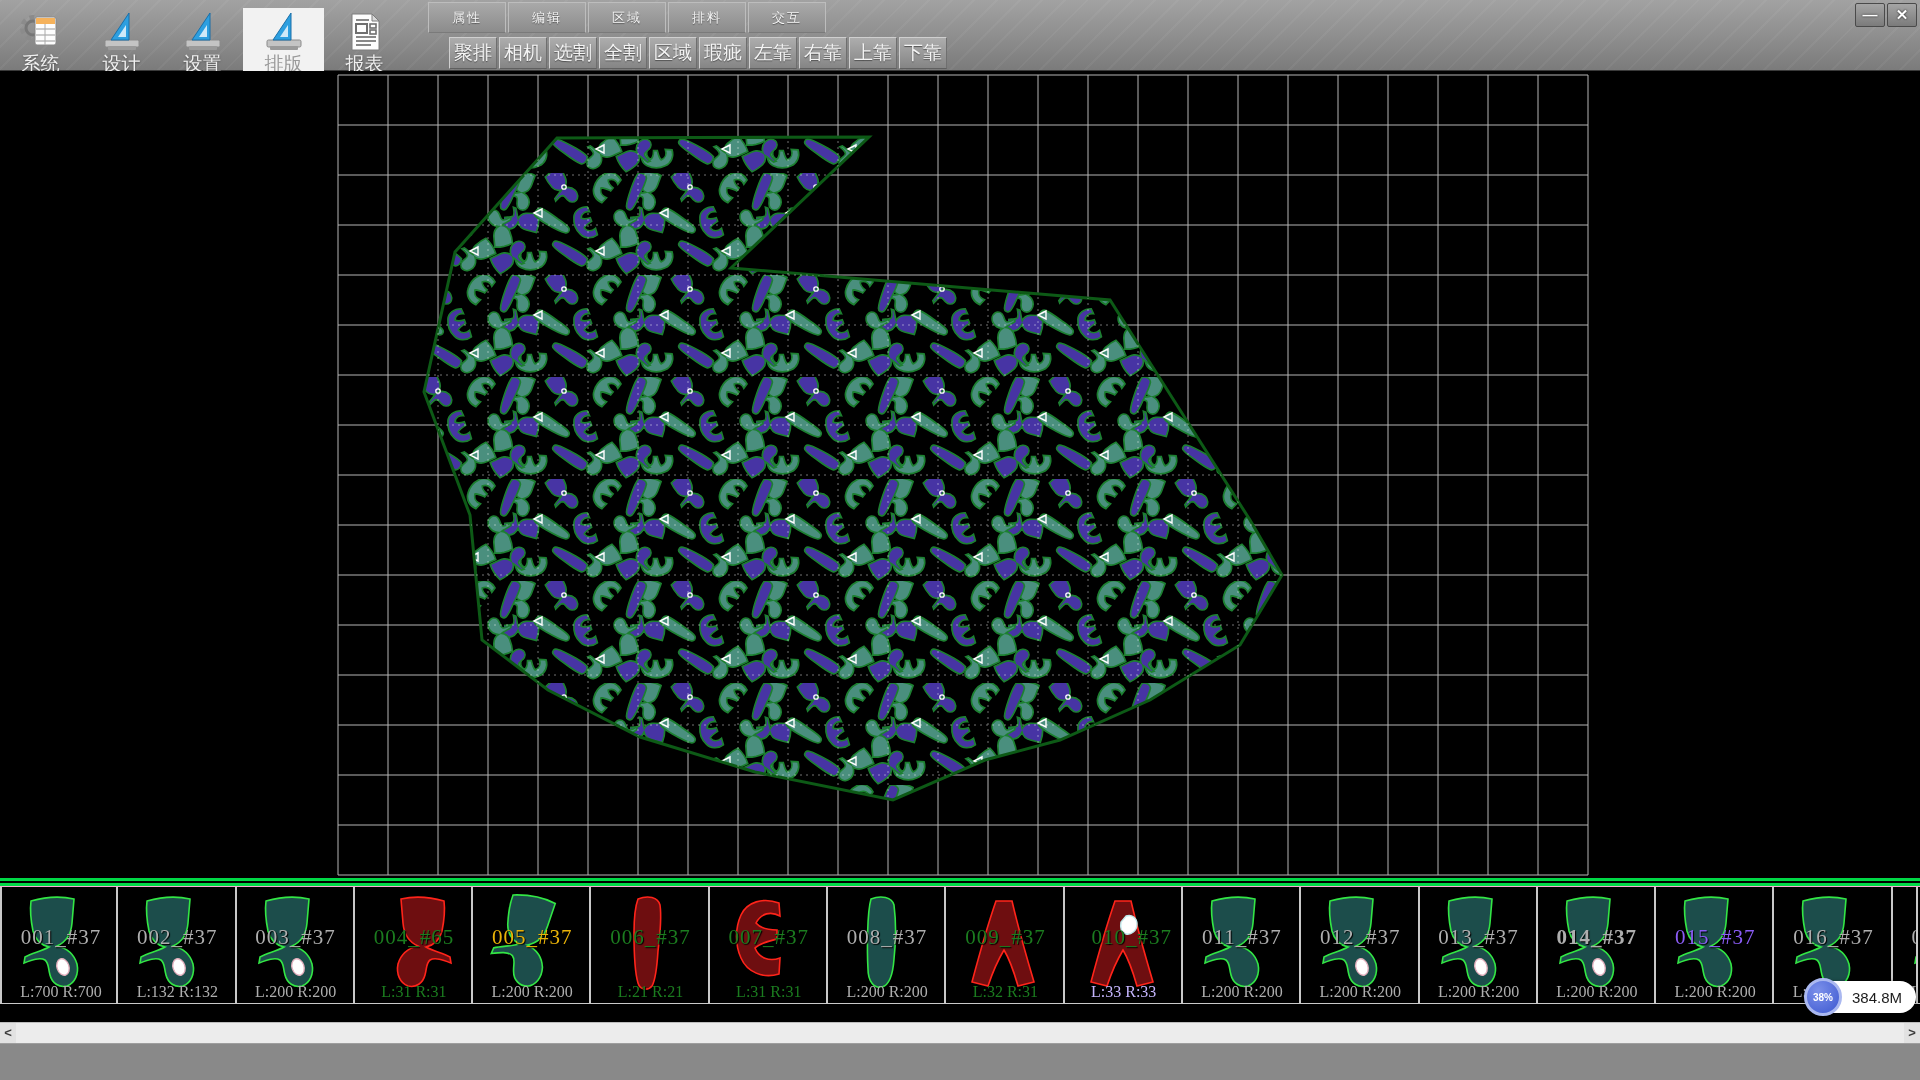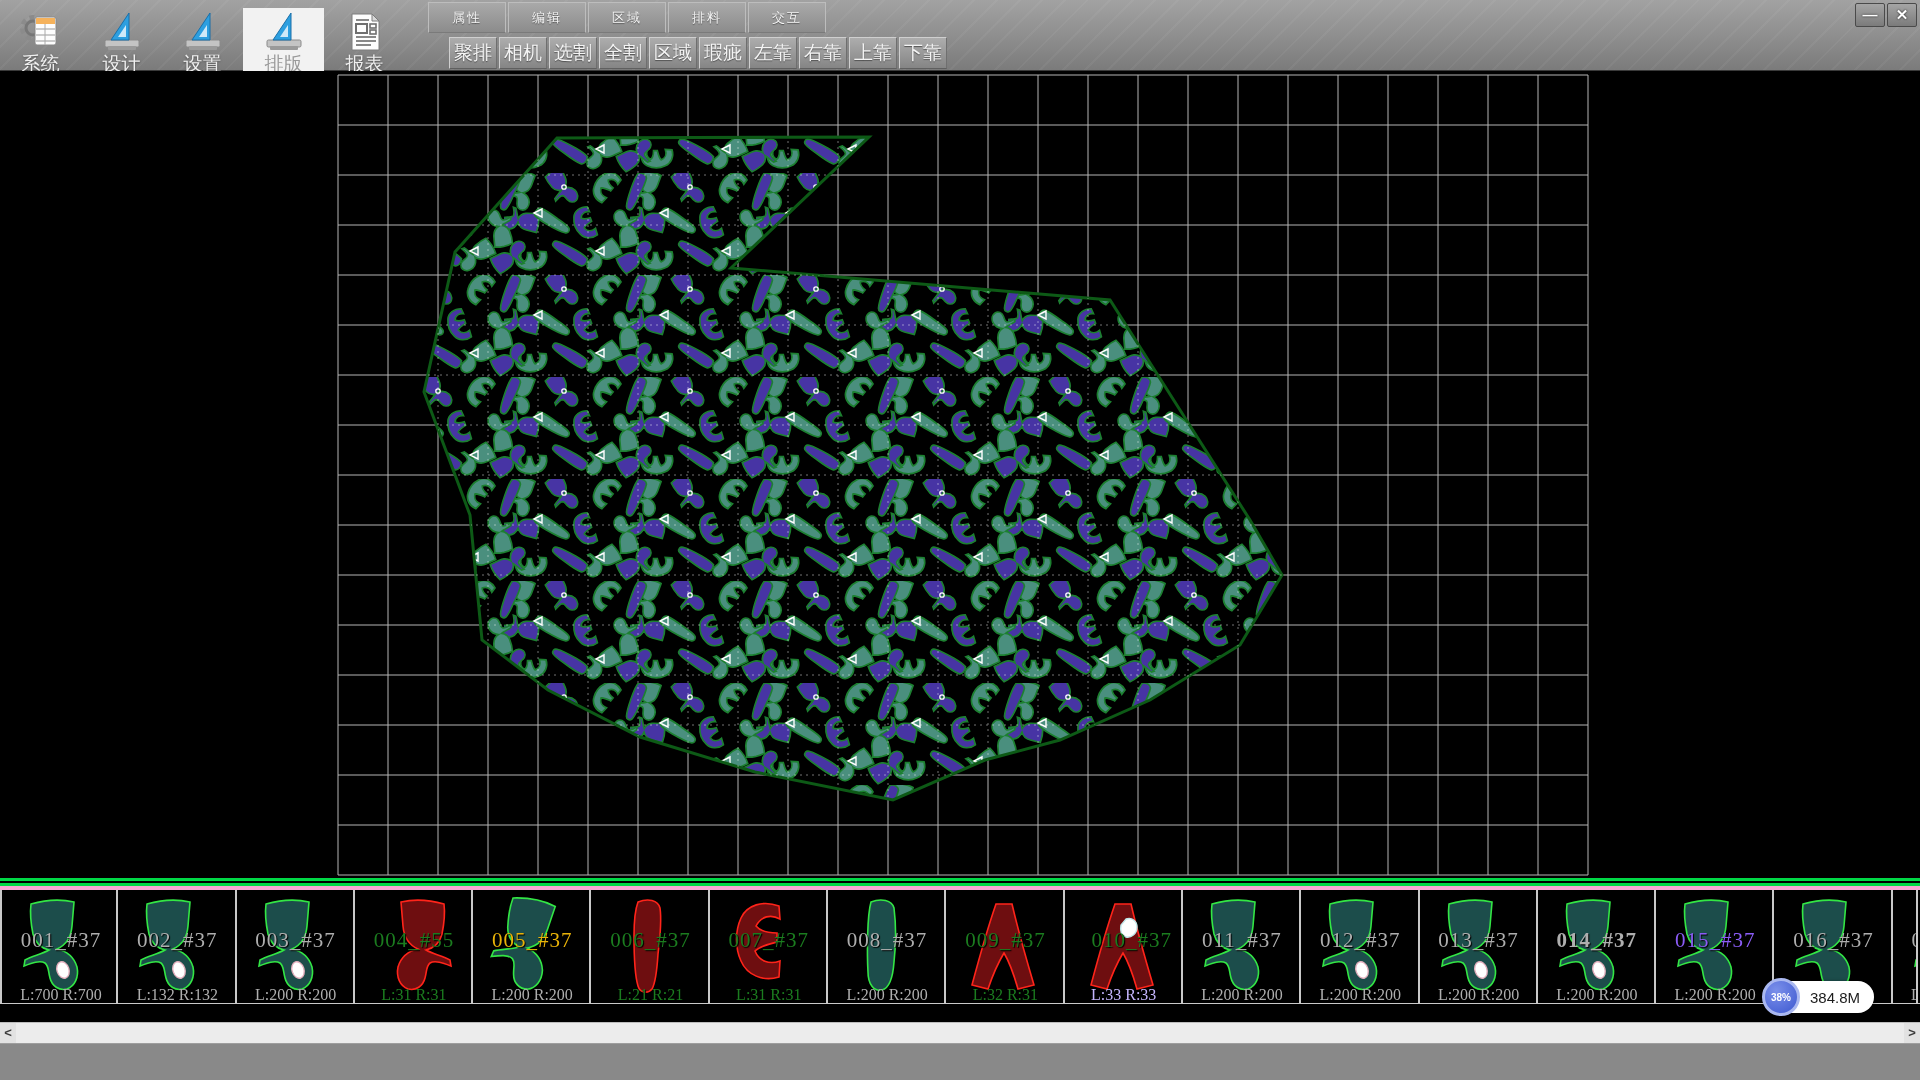--- a/index.html
+++ b/index.html
@@ -42,35 +42,35 @@
   
   .canvas{position:absolute;left:0;top:71px;width:1920px;height:807px;background:#000;}
   .canvas svg{display:block;width:1920px;height:807px;}
 
   
   .sep{position:absolute;left:0;top:878px;width:1920px;height:8px;background:#000;}
   .sep::before,.sep::after{content:"";position:absolute;left:0;width:100%;height:3px;background:#00d946;}
   .sep::before{top:0;} .sep::after{top:5px;}
 
   .strip{position:absolute;left:0;top:886px;width:1920px;height:118px;background:#000;
-         display:flex;border-top:4px solid #f9a8d4;border-bottom:1px solid #c9c9c9;box-sizing:border-box;}
+         display:flex;border-top:1px solid #f9a8d4;border-bottom:1px solid #c9c9c9;box-sizing:border-box;}
   .cell{position:relative;flex:0 0 118.3px;box-sizing:border-box;border-right:2px solid #c9c9c9;
         overflow:hidden;background:#000;}
   .cell:first-child{border-left:2px solid #c9c9c9;}
   .cell.partial{flex:0 0 25px;}
   .cell-inner{position:absolute;left:0;top:0;width:118px;height:116px;}
   .cell-shape{position:absolute;left:9px;top:2px;width:100px;height:108px;}
   .cell-id{position:absolute;left:0;top:38px;width:118px;text-align:center;
            font-family:"Liberation Serif",serif;font-size:21px;letter-spacing:1px;
            text-shadow:1px 1px 1px #000;}
   .cell-lr{position:absolute;left:0;bottom:2px;width:118px;text-align:center;
            font-family:"Liberation Serif",serif;font-size:16px;text-shadow:1px 1px 1px #000;}
 
   
-  .badge{position:absolute;left:1764px;top:981px;height:32px;min-width:110px;background:#fff;
+  .badge{position:absolute;left:1806px;top:981px;height:32px;min-width:110px;background:#fff;
          border-radius:17px;box-shadow:0 1px 4px rgba(0,0,0,.45);display:flex;align-items:center;z-index:5;}
   .badge-circle{position:relative;left:-2px;width:38px;height:38px;border-radius:50%;
          background:radial-gradient(circle at 35% 30%,#7b90ea,#3d58d0);
          border:3px solid #aab8f0;box-sizing:border-box;display:flex;align-items:center;justify-content:center;
          color:#fff;font-size:10px;font-weight:bold;}
   .badge-text{padding:0 14px 0 8px;color:#1c1c1c;font-size:15px;}
 
   
   .hscroll{position:absolute;left:0;top:1022px;width:1920px;height:21px;background:#ececec;
            border-top:1px solid #bdbdbd;box-sizing:border-box;}
@@ -333,21 +333,21 @@
         <div class="cell-lr" style="color: rgb(174, 174, 174);">L:200 R:200</div>
       </div>
     </div>
       <div class="cell">
       <div class="cell-inner">
         <svg class="cell-shape" viewBox="0 0 100 100">
             <g transform="translate(100,0) scale(-1,1)">
               <path d="M20,8 C34,4 50,3 63,6 L61,30 C60,42 55,49 46,53 C55,55 63,61 66,71 C68,81 64,90 56,93 C48,95 41,90 39,82 C37,75 38,70 34,67 C29,64 21,67 13,70 L14,64 C22,60 31,58 38,54 C30,52 24,46 22,38 C20,28 19,16 20,8 Z" fill="#6e0e10" stroke="#ff241a" stroke-width="1.6"></path>
             </g>
           </svg>
-        <div class="cell-id" style="color: rgb(27, 124, 31);">004_#55</div>
+        <div class="cell-id" style="color: rgb(27, 124, 31);">004_#65</div>
         <div class="cell-lr" style="color: rgb(27, 124, 31);">L:31 R:31</div>
       </div>
     </div>
       <div class="cell">
       <div class="cell-inner">
         <svg class="cell-shape" viewBox="0 0 100 100">
             <g transform="rotate(14 50 50)">
               <path d="M20,8 C34,4 50,3 63,6 L61,30 C60,42 55,49 46,53 C55,55 63,61 66,71 C68,81 64,90 56,93 C48,95 41,90 39,82 C37,75 38,70 34,67 C29,64 21,67 13,70 L14,64 C22,60 31,58 38,54 C30,52 24,46 22,38 C20,28 19,16 20,8 Z" fill="#1c4d4b" stroke="#33e645" stroke-width="1.6"></path>
             </g>
           </svg>

